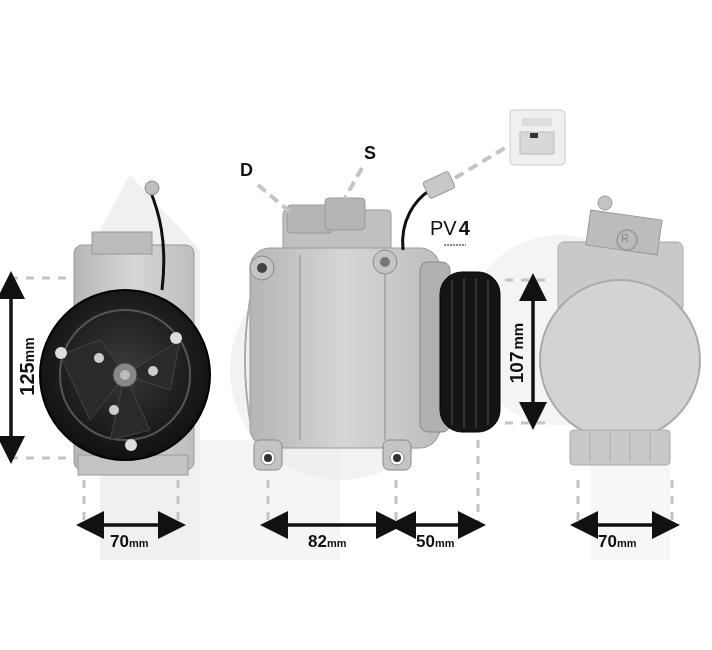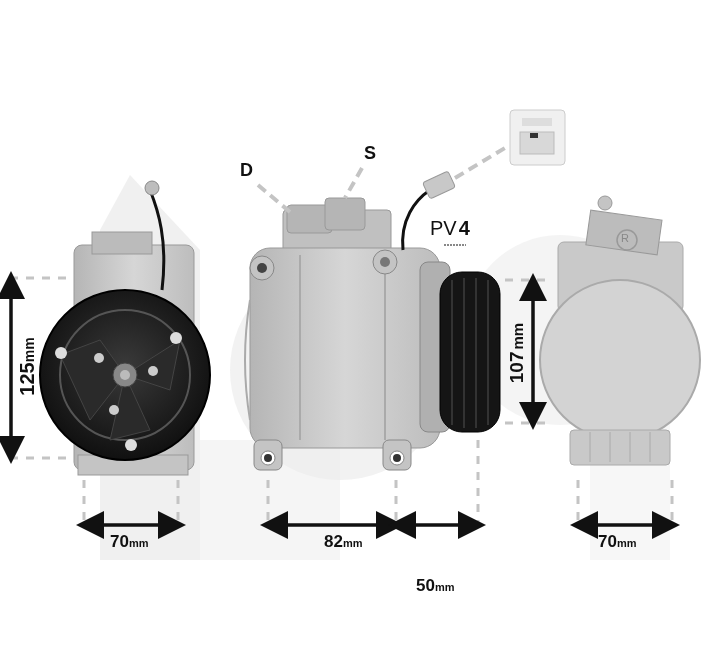--- a/index.html
+++ b/index.html
@@ -164,21 +164,21 @@
 <div class="vlbl" style="left:-18px;top:355px;width:90px;text-align:center;">
   <span class="dimlbl" style="font-size:20px;">125</span><span class="dimlbl" style="font-size:14px;">mm</span>
 </div>
 <div class="vlbl" style="left:472px;top:342px;width:90px;text-align:center;">
   <span class="dimlbl" style="font-size:19px;">107</span><span class="dimlbl" style="font-size:15px;margin-left:2px;">mm</span>
 </div>
 
 <div class="abs dimlbl" style="left:110px;top:532px;">
   <span>70</span><span class="u">mm</span>
 </div>
-<div class="abs dimlbl" style="left:308px;top:532px;margin-left:16px;">
+<div class="abs dimlbl" style="left:308px;top:532px;">
   <span>82</span><span class="u">mm</span>
 </div>
-<div class="abs dimlbl" style="left:416px;top:532px;margin-top:44px;">
+<div class="abs dimlbl" style="left:416px;top:532px;">
   <span>50</span><span class="u">mm</span>
 </div>
 <div class="abs dimlbl" style="left:598px;top:532px;">
   <span>70</span><span class="u">mm</span>
 </div>
 
 </body></html>

